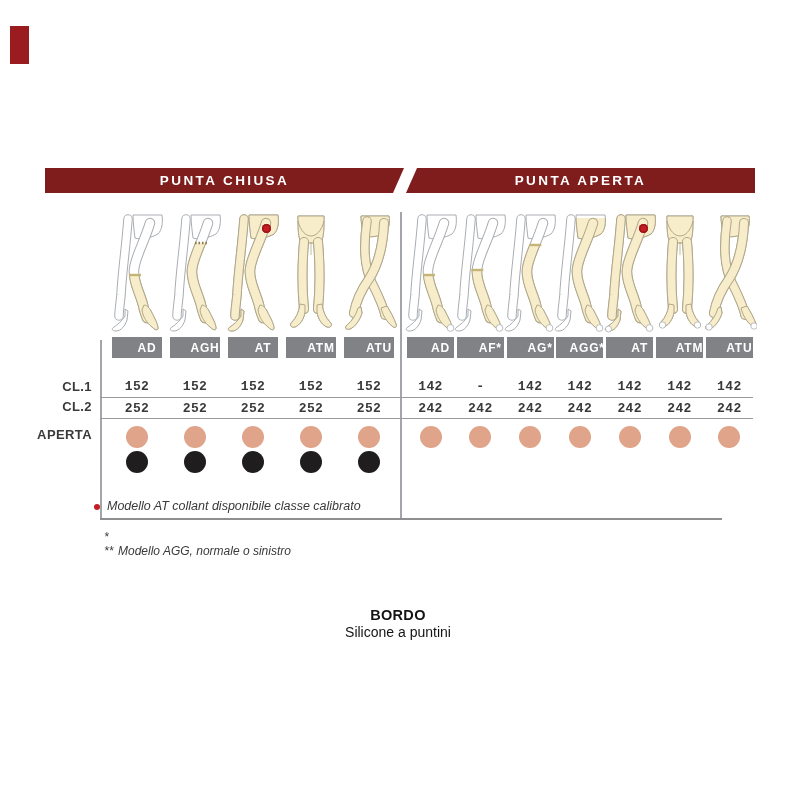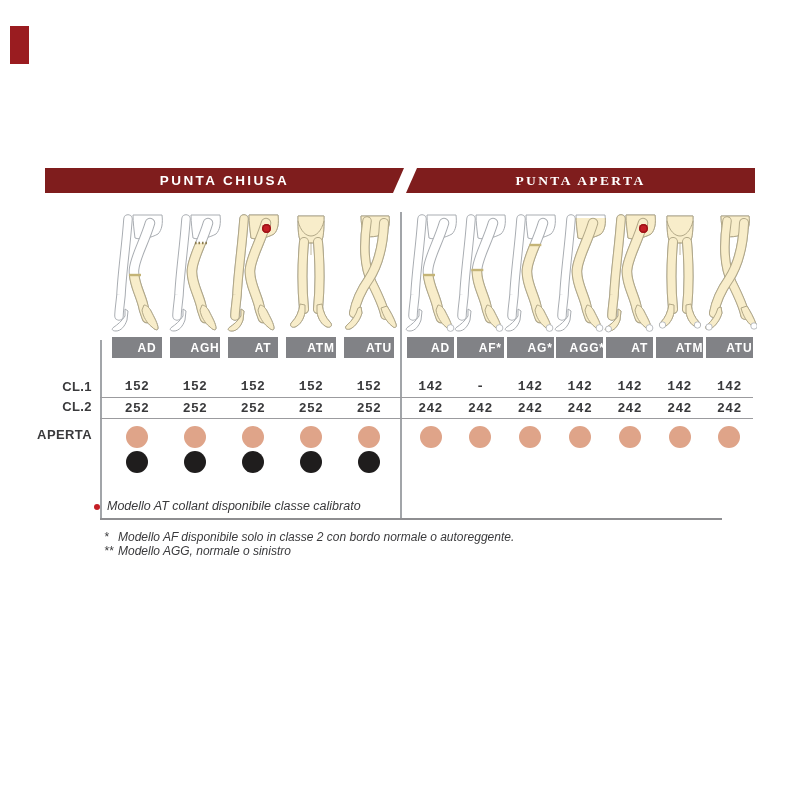--- a/index.html
+++ b/index.html
@@ -12,21 +12,21 @@
   .abs{position:absolute;}
   
   .brand-mark{left:10px;top:26px;width:19px;height:38px;background:#9a1c20;}
   
   .band{
     top:168px;height:25px;background:#7f1d1d;color:#fff;
     font-weight:bold;font-size:13.5px;letter-spacing:2.4px;
     display:flex;align-items:center;justify-content:center;
   }
   .band-left{left:45px;width:359px;clip-path:polygon(0 0,100% 0,calc(100% - 11px) 100%,0 100%);}
-  .band-right{left:406px;width:349px;clip-path:polygon(11px 0,100% 0,100% 100%,0 100%);font-family:Liberation Serif, serif;}
+  .band-right{left:406px;width:349px;clip-path:polygon(11px 0,100% 0,100% 100%,0 100%);}
   
   .hline{background:#9b9b9e;height:1px;}
   .vline{background:#a2a5a9;width:2px;}
   
   .rowlabels{left:30px;top:377px;width:62px;text-align:right;font-weight:bold;font-size:13px;}
   .rowlabels div{height:20px;line-height:20px;letter-spacing:0.4px;}
   .rowlabel-colori{margin-top:8px;}
   
   .col{position:absolute;top:213px;height:300px;}
   .legwrap{position:absolute;top:0;height:120px;}
@@ -431,22 +431,23 @@
       <div class="swatch beige" style="background:#dfa489"></div>
     </div>
   </div>
 
 <div class="abs dot-bullet"></div>
 <div class="abs dot-note">Modello AT collant disponibile classe calibrato</div>
 
 <div class="abs notes">
   <div class="nline">
     <span class="mark">*</span>
-    <span>Modello AF disponibile solo in classe 2 con bordo normale o autoreggente.</span>
   </div>
   <div class="nline">
     <span class="mark">**</span>
     <span>Modello AGG, normale o sinistro</span>
   </div>
 </div>
 
 <div class="abs bordo">
+  <div class="bordo-title">BORDO</div>
+  <div class="bordo-sub">Silicone a puntini</div>
 </div>
 
 </body></html>

